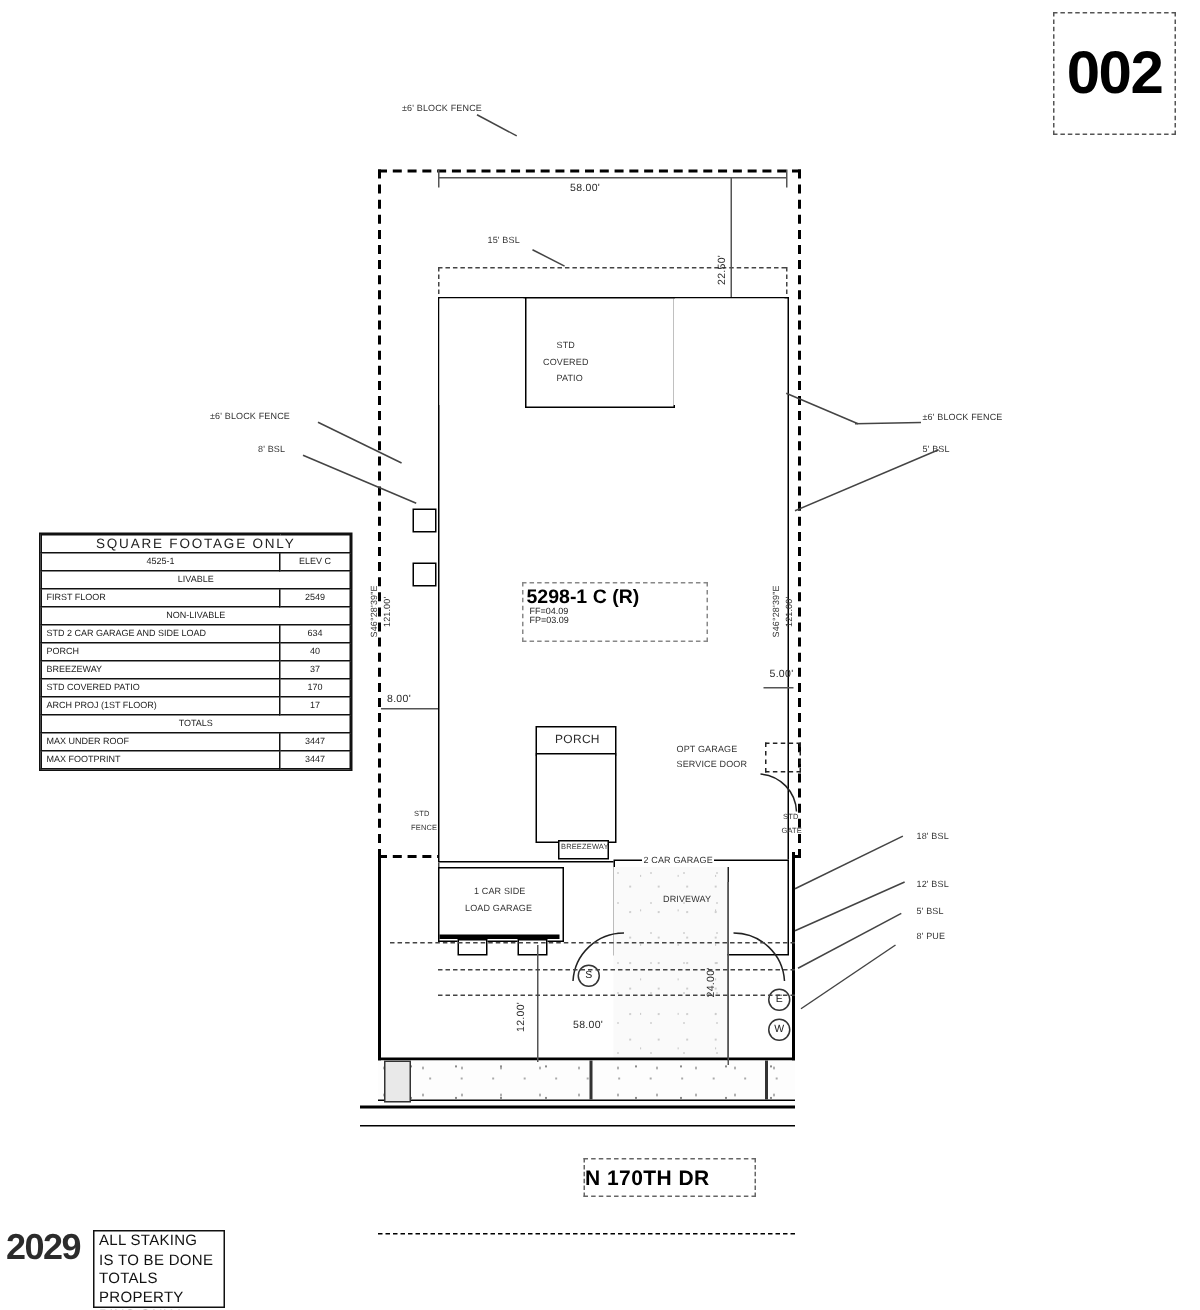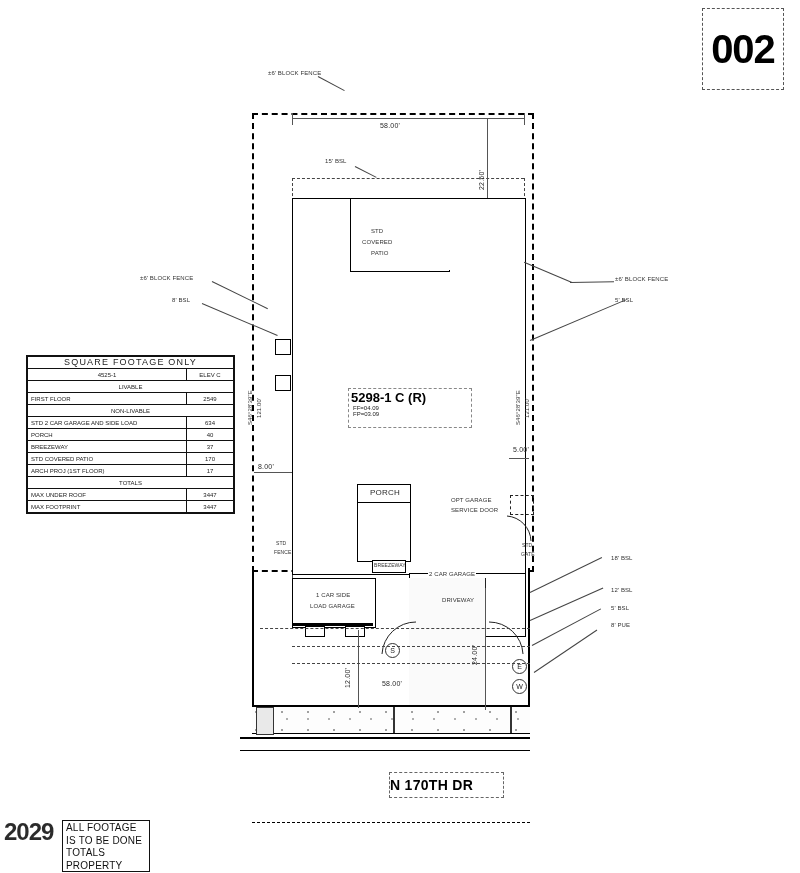--- a/index.html
+++ b/index.html
@@ -275,16 +275,16 @@
 
 <div class="abs txt6" style="left:611px;top:622px;">8' PUE</div>
 <div class="abs leader" style="left:534px;top:672px;width:76px;transform:rotate(-34deg);"></div>
 
 <div class="abs bsl" style="left:292px;top:646px;width:238px;height:0;border-width:1px 0 0 0;"></div>
 <div class="abs bsl" style="left:292px;top:663px;width:238px;height:0;border-width:1px 0 0 0;"></div>
 <div class="abs bsl" style="left:260px;top:628px;width:270px;height:0;border-width:1px 0 0 0;"></div>
 
 <div class="abs" id="year-watermark">2029</div>
 <div class="abs" id="stamp-note">
-  <div>ALL FOOTAGE</div>
+  <div>ALL STAKING</div>
   <div>IS TO BE DONE TOTALS</div>
   <div>PROPERTY PINS ONLY</div>
 </div>
 
 </body></html>

